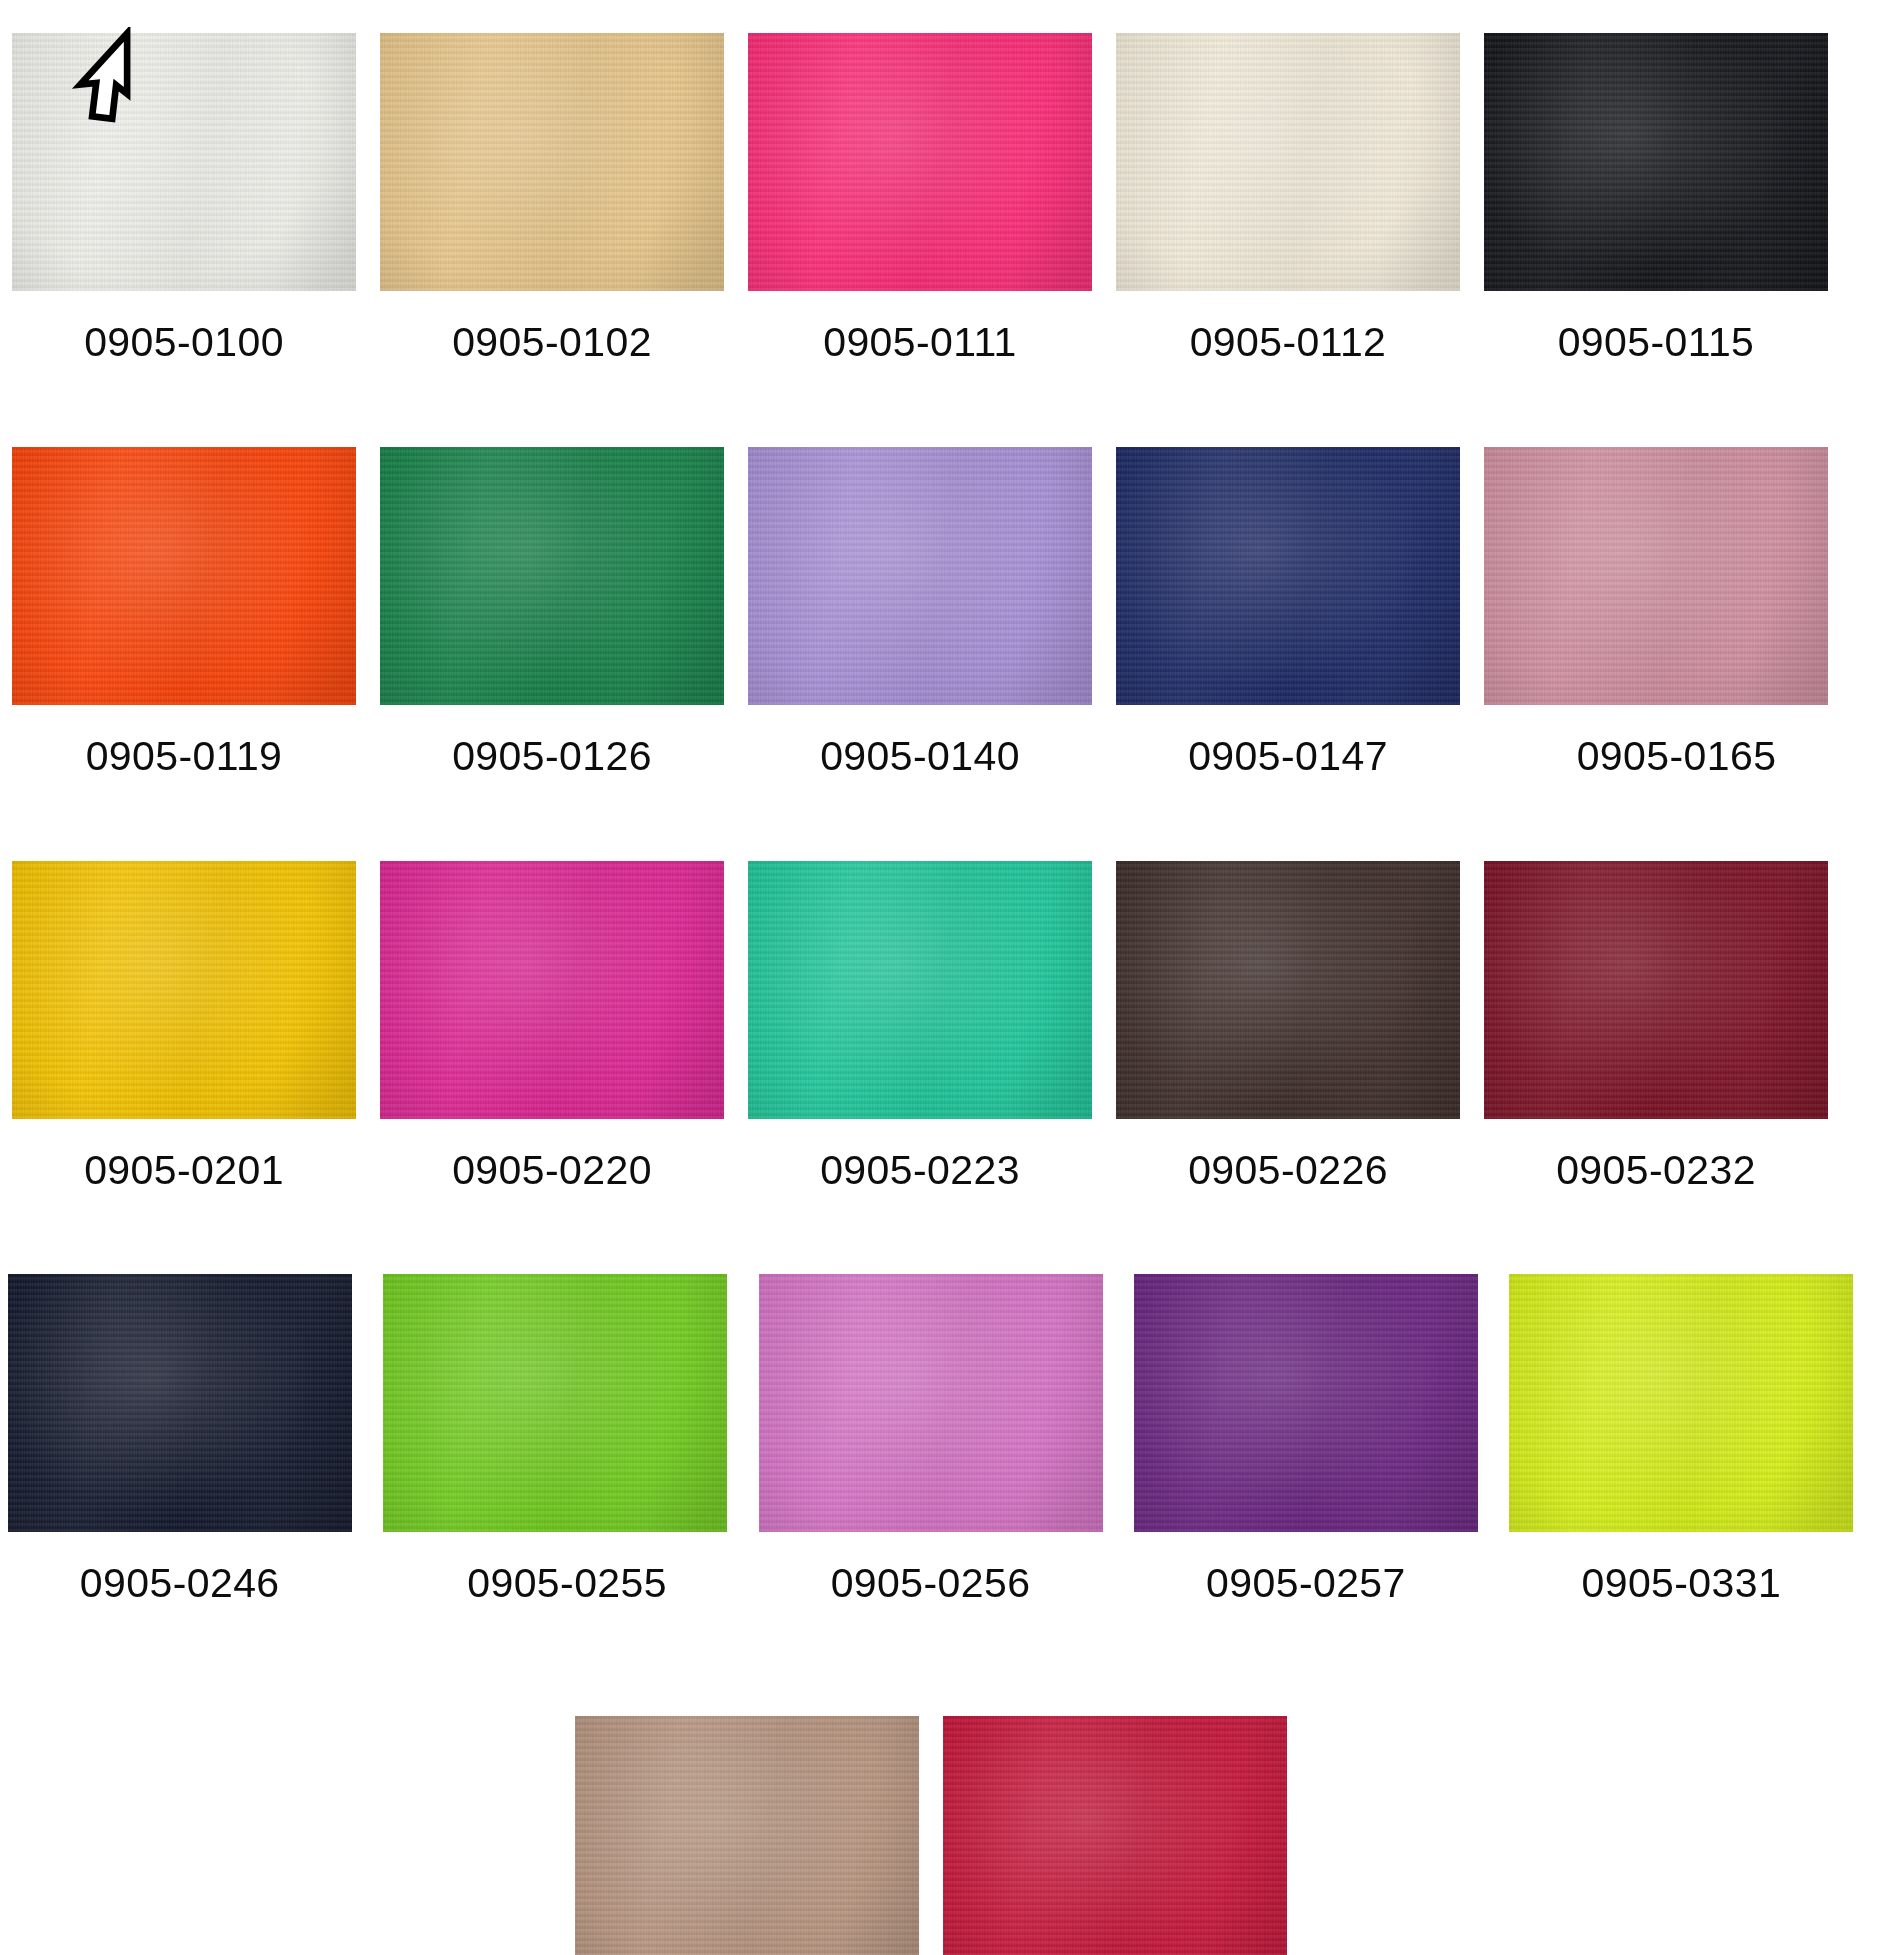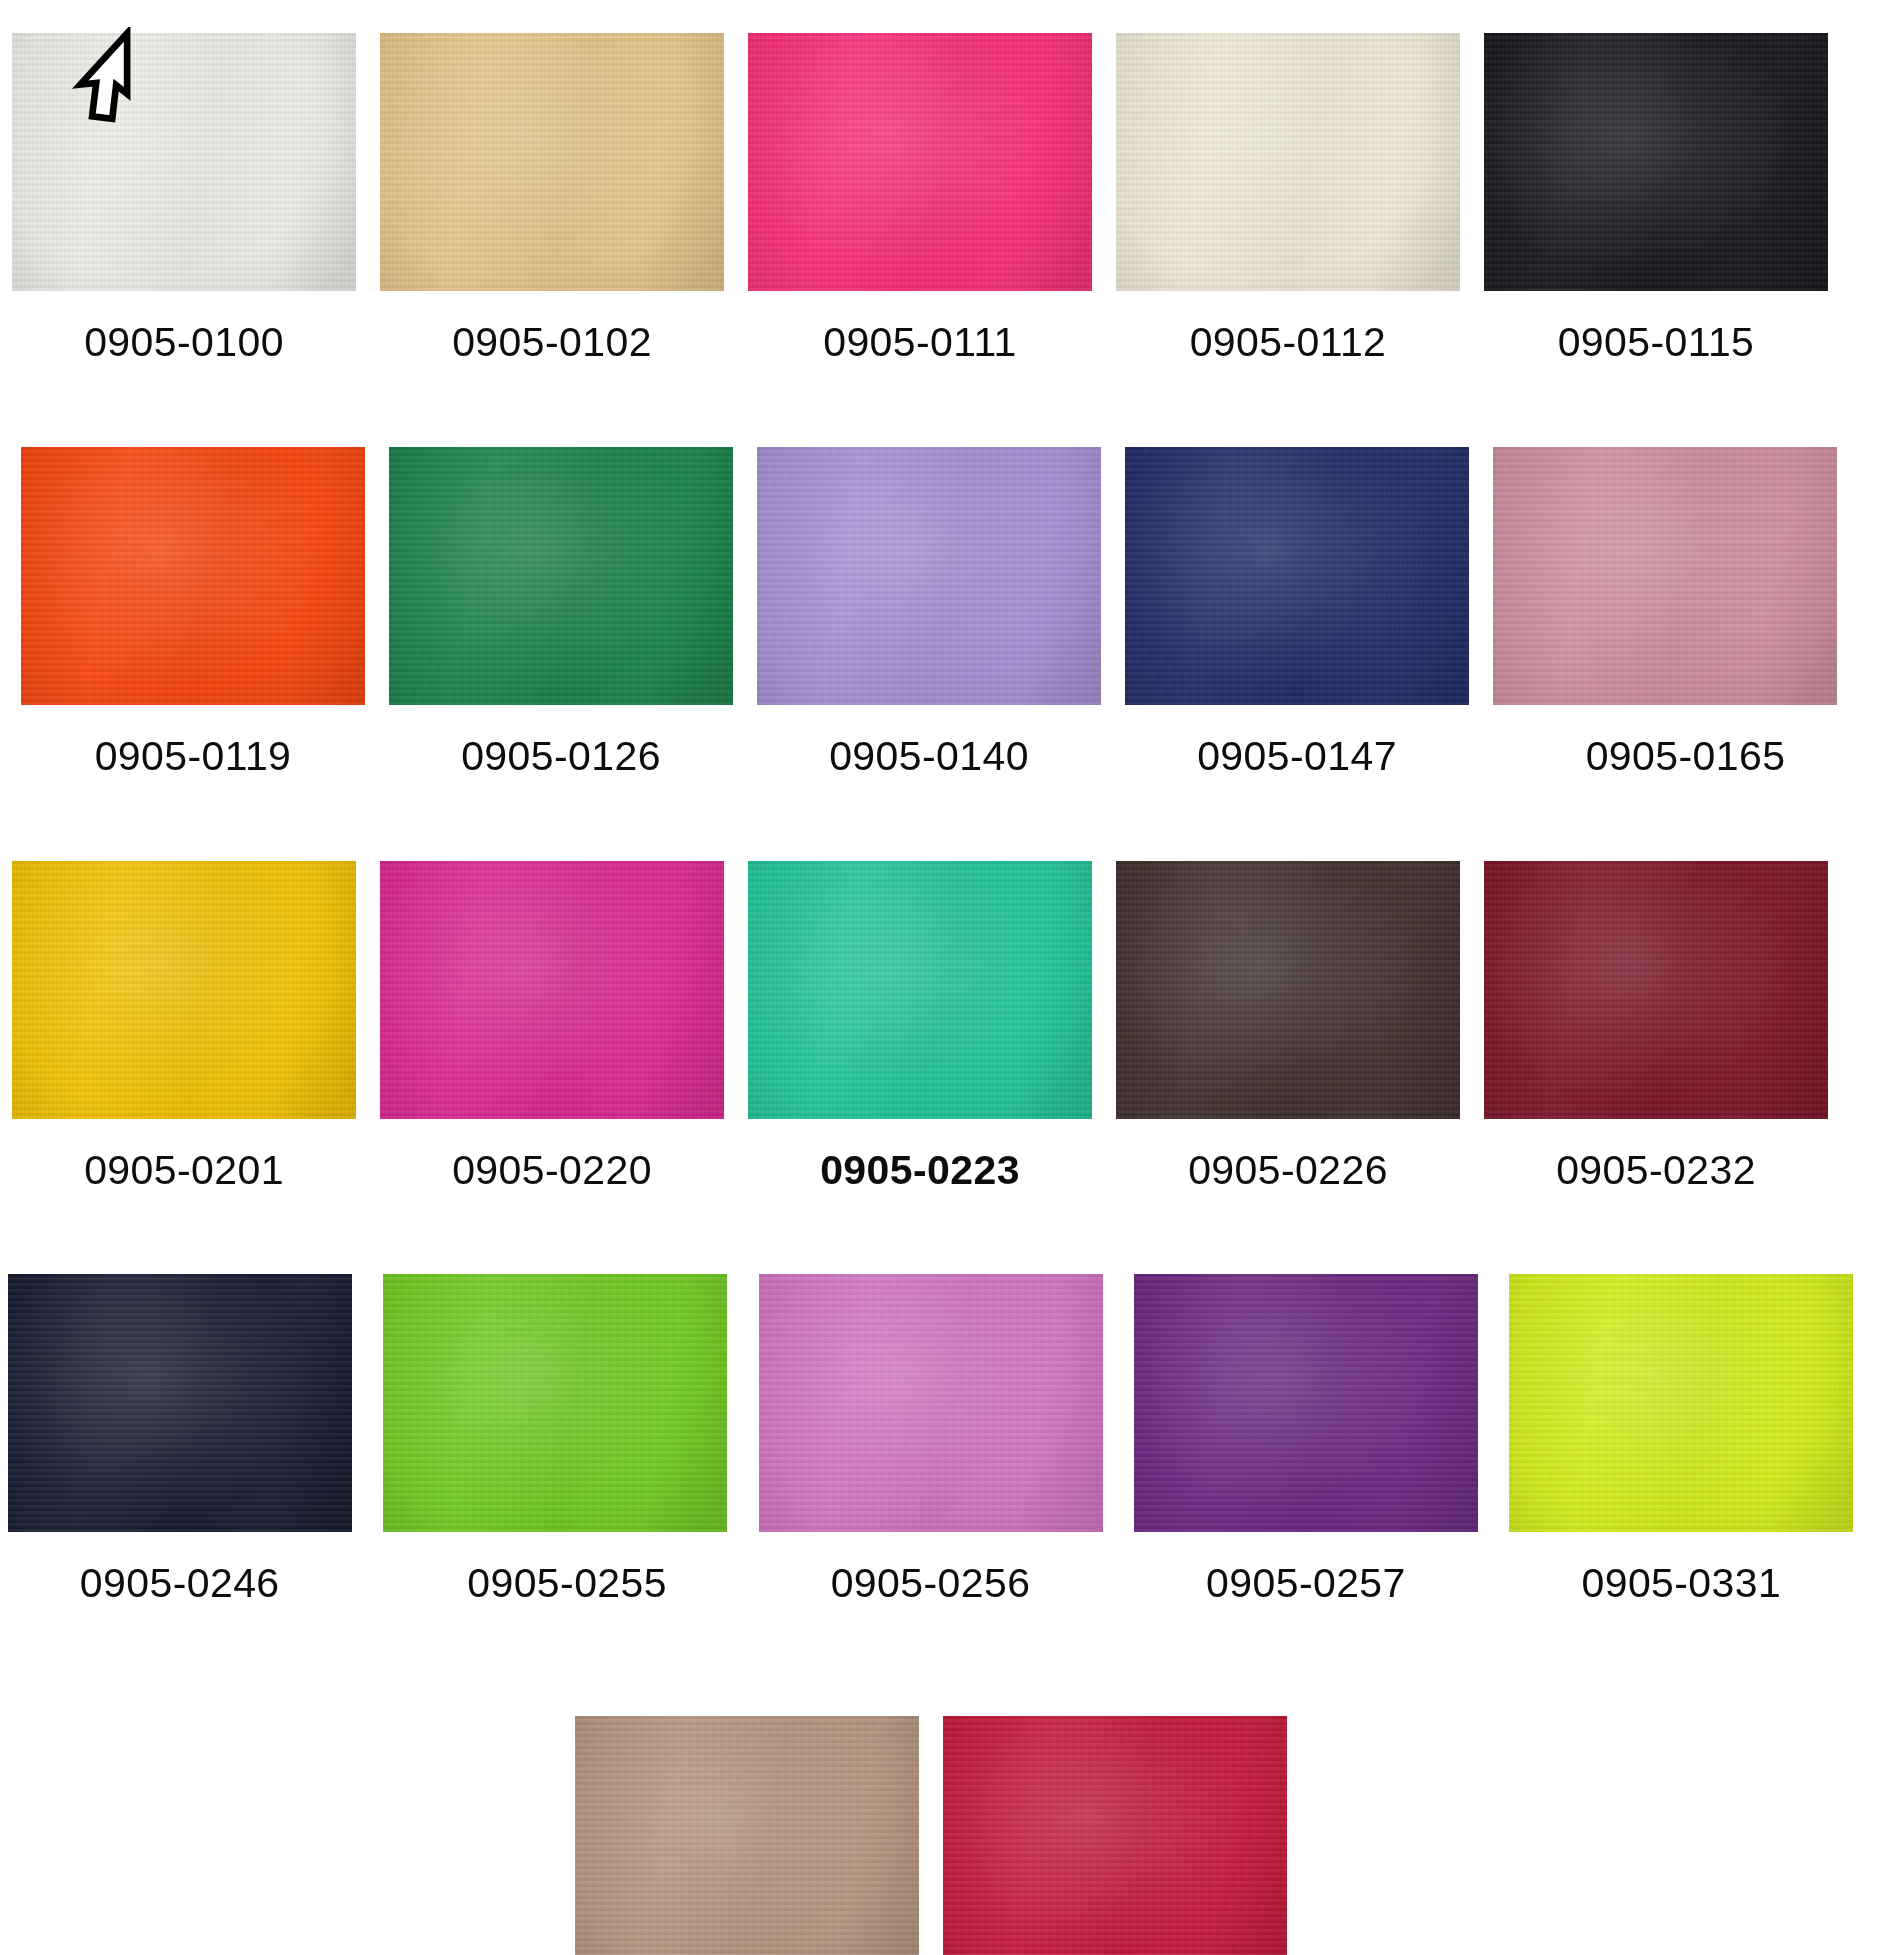--- a/index.html
+++ b/index.html
@@ -137,21 +137,21 @@
     <div class="swatch-cell">
       <div class="swatch-chip" style="background-color: rgb(242, 235, 218);"></div>
       <div class="swatch-label" style="color: rgb(13, 13, 13);">0905-0112</div>
     </div>
     <div class="swatch-cell">
       <div class="swatch-chip" style="background-color: rgb(20, 22, 27);"></div>
       <div class="swatch-label" style="color: rgb(13, 13, 13);">0905-0115</div>
     </div>
   </div>
 
-  <div class="swatch-row" style="top:447px;padding-left:9px;">
+  <div class="swatch-row" style="top:447px;">
     <div class="swatch-cell">
       <div class="swatch-chip" style="background-color: rgb(251, 68, 9);"></div>
       <div class="swatch-label" style="color: rgb(13, 13, 13);">0905-0119</div>
     </div>
     <div class="swatch-cell">
       <div class="swatch-chip" style="background-color: rgb(24, 130, 74);"></div>
       <div class="swatch-label" style="color: rgb(13, 13, 13);">0905-0126</div>
     </div>
     <div class="swatch-cell">
       <div class="swatch-chip" style="background-color: rgb(167, 144, 214);"></div>
@@ -171,21 +171,21 @@
     <div class="swatch-cell">
       <div class="swatch-chip" style="background-color: rgb(245, 196, 0);"></div>
       <div class="swatch-label" style="color: rgb(13, 13, 13);">0905-0201</div>
     </div>
     <div class="swatch-cell">
       <div class="swatch-chip" style="background-color: rgb(222, 38, 148);"></div>
       <div class="swatch-label" style="color: rgb(13, 13, 13);">0905-0220</div>
     </div>
     <div class="swatch-cell">
       <div class="swatch-chip" style="background-color: rgb(31, 199, 155);"></div>
-      <div class="swatch-label" style="color: rgb(13, 13, 13); font-weight: bold;">0905-0223</div>
+      <div class="swatch-label" style="color: rgb(13, 13, 13);">0905-0223</div>
     </div>
     <div class="swatch-cell">
       <div class="swatch-chip" style="background-color: rgb(62, 46, 43);"></div>
       <div class="swatch-label" style="color: rgb(13, 13, 13);">0905-0226</div>
     </div>
     <div class="swatch-cell">
       <div class="swatch-chip" style="background-color: rgb(125, 19, 38);"></div>
       <div class="swatch-label" style="color: rgb(13, 13, 13);">0905-0232</div>
     </div>
   </div>

